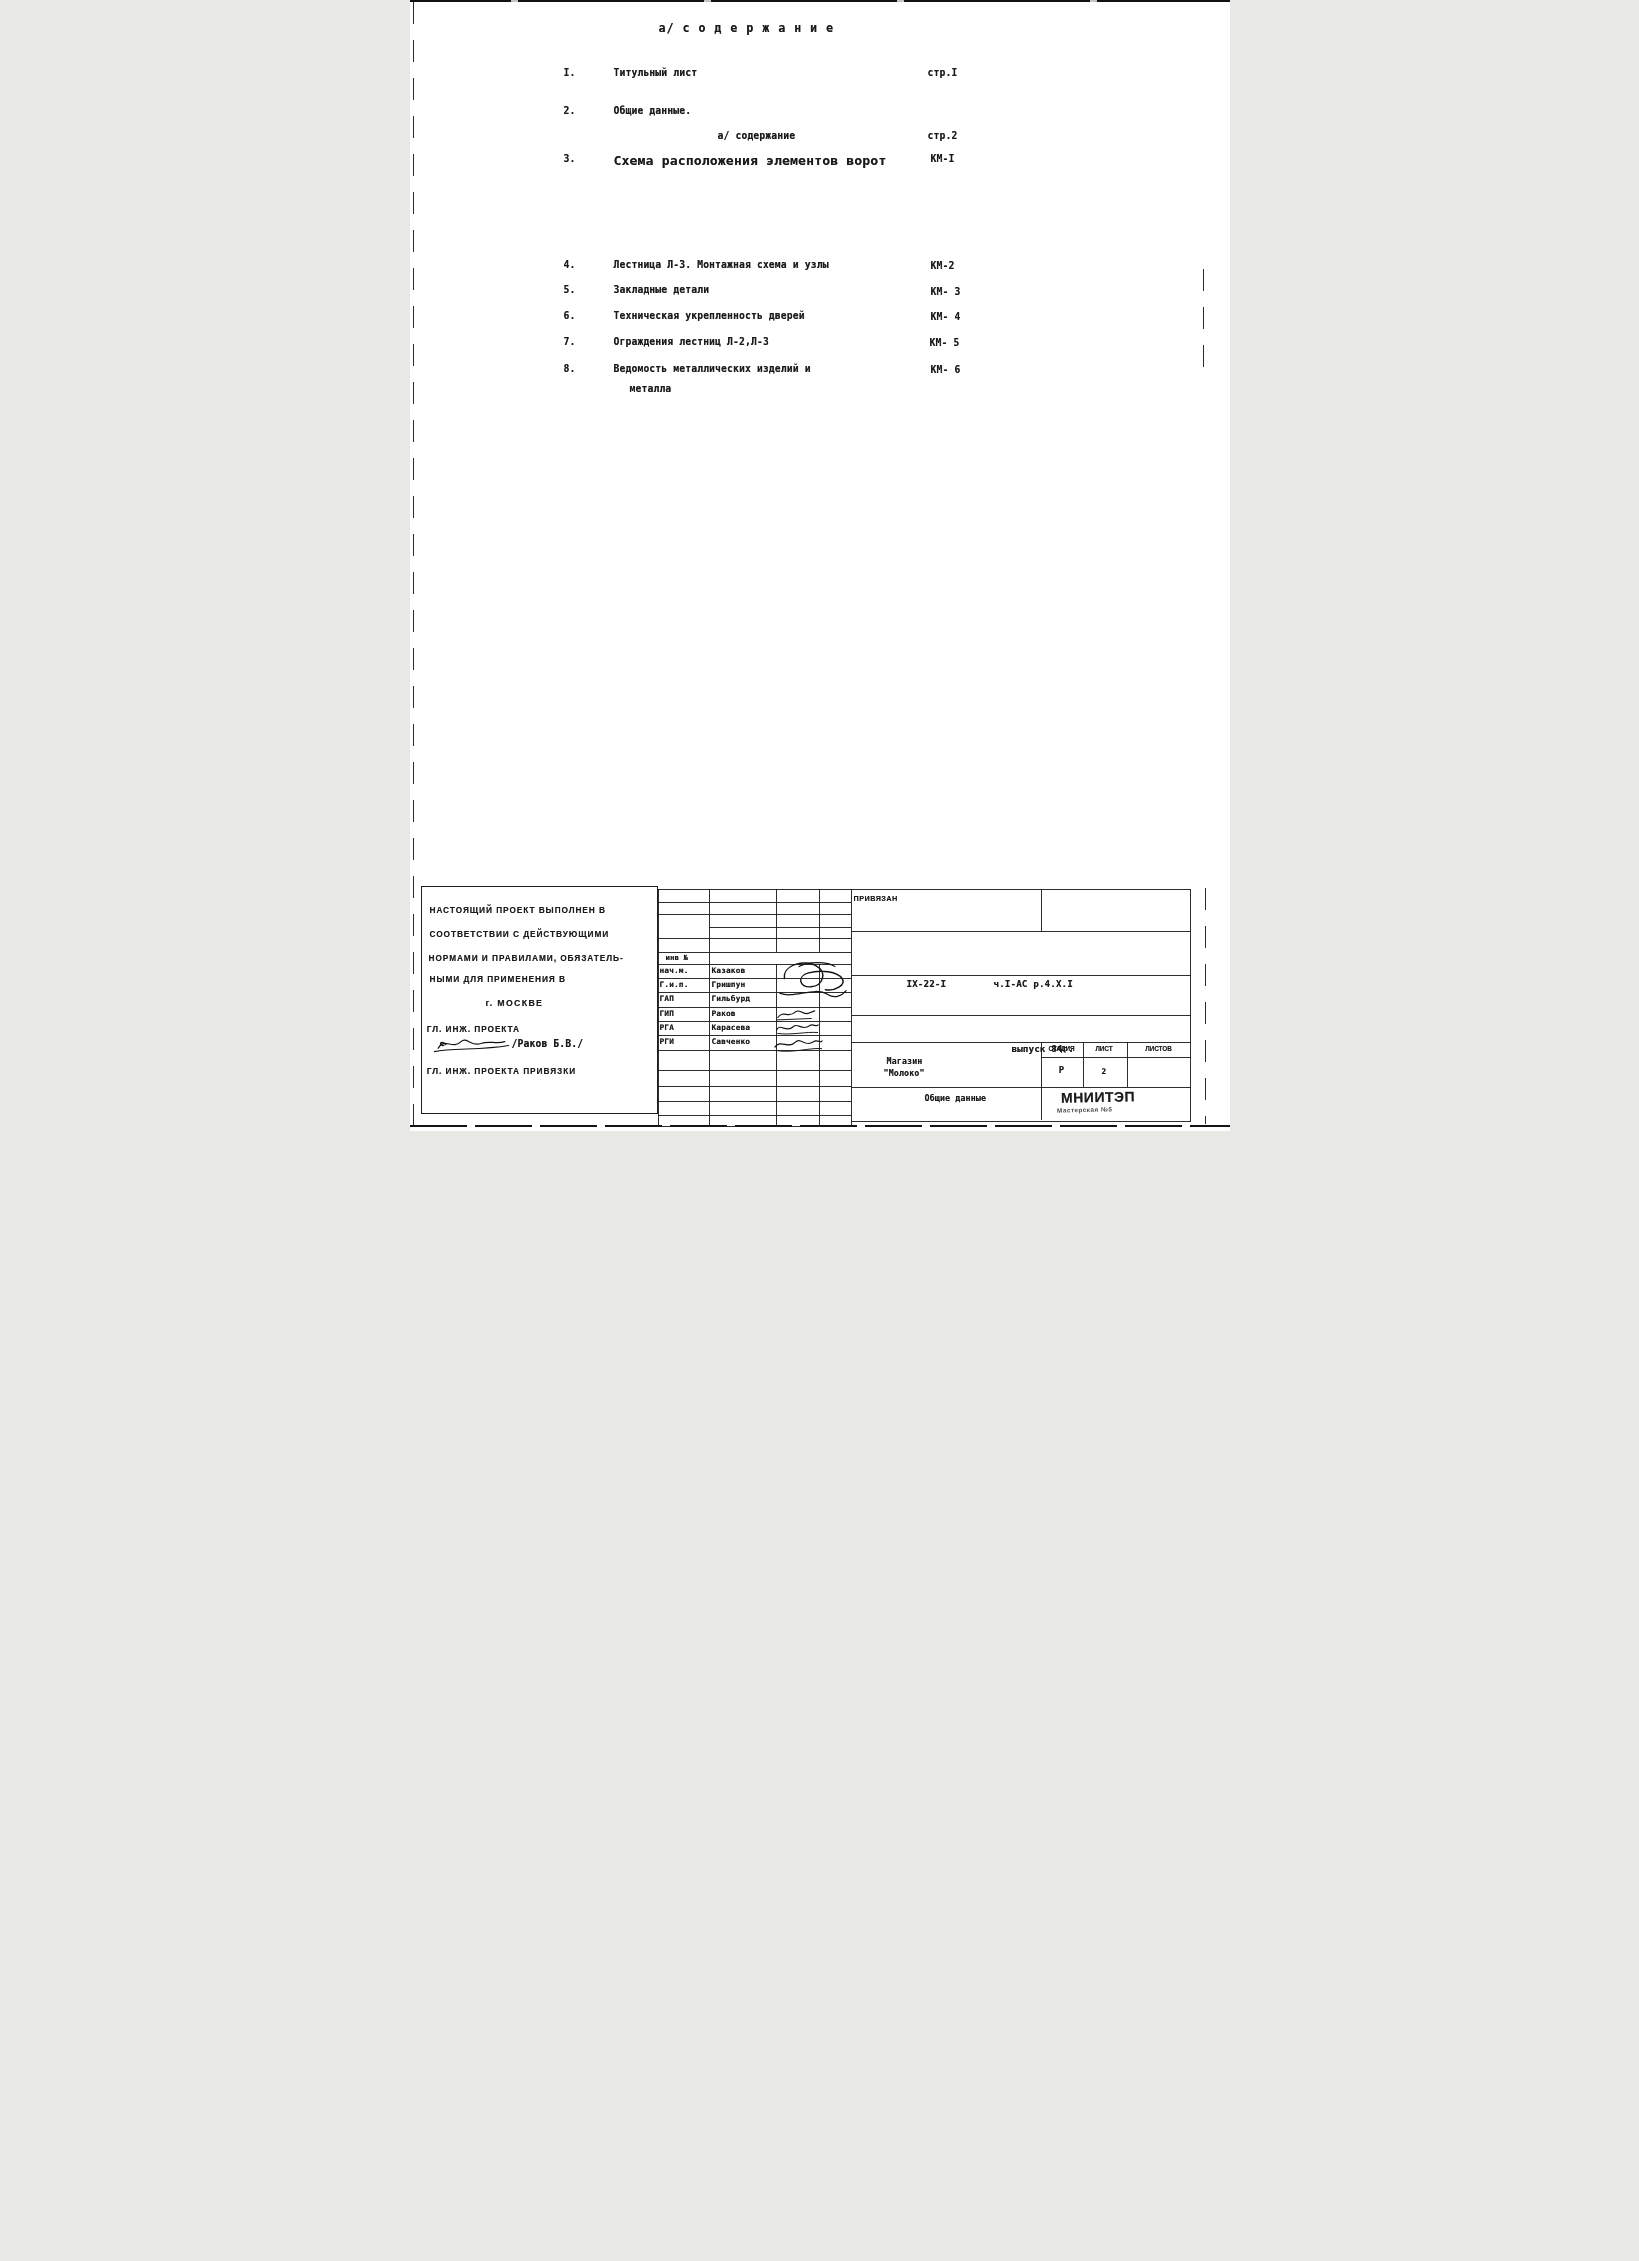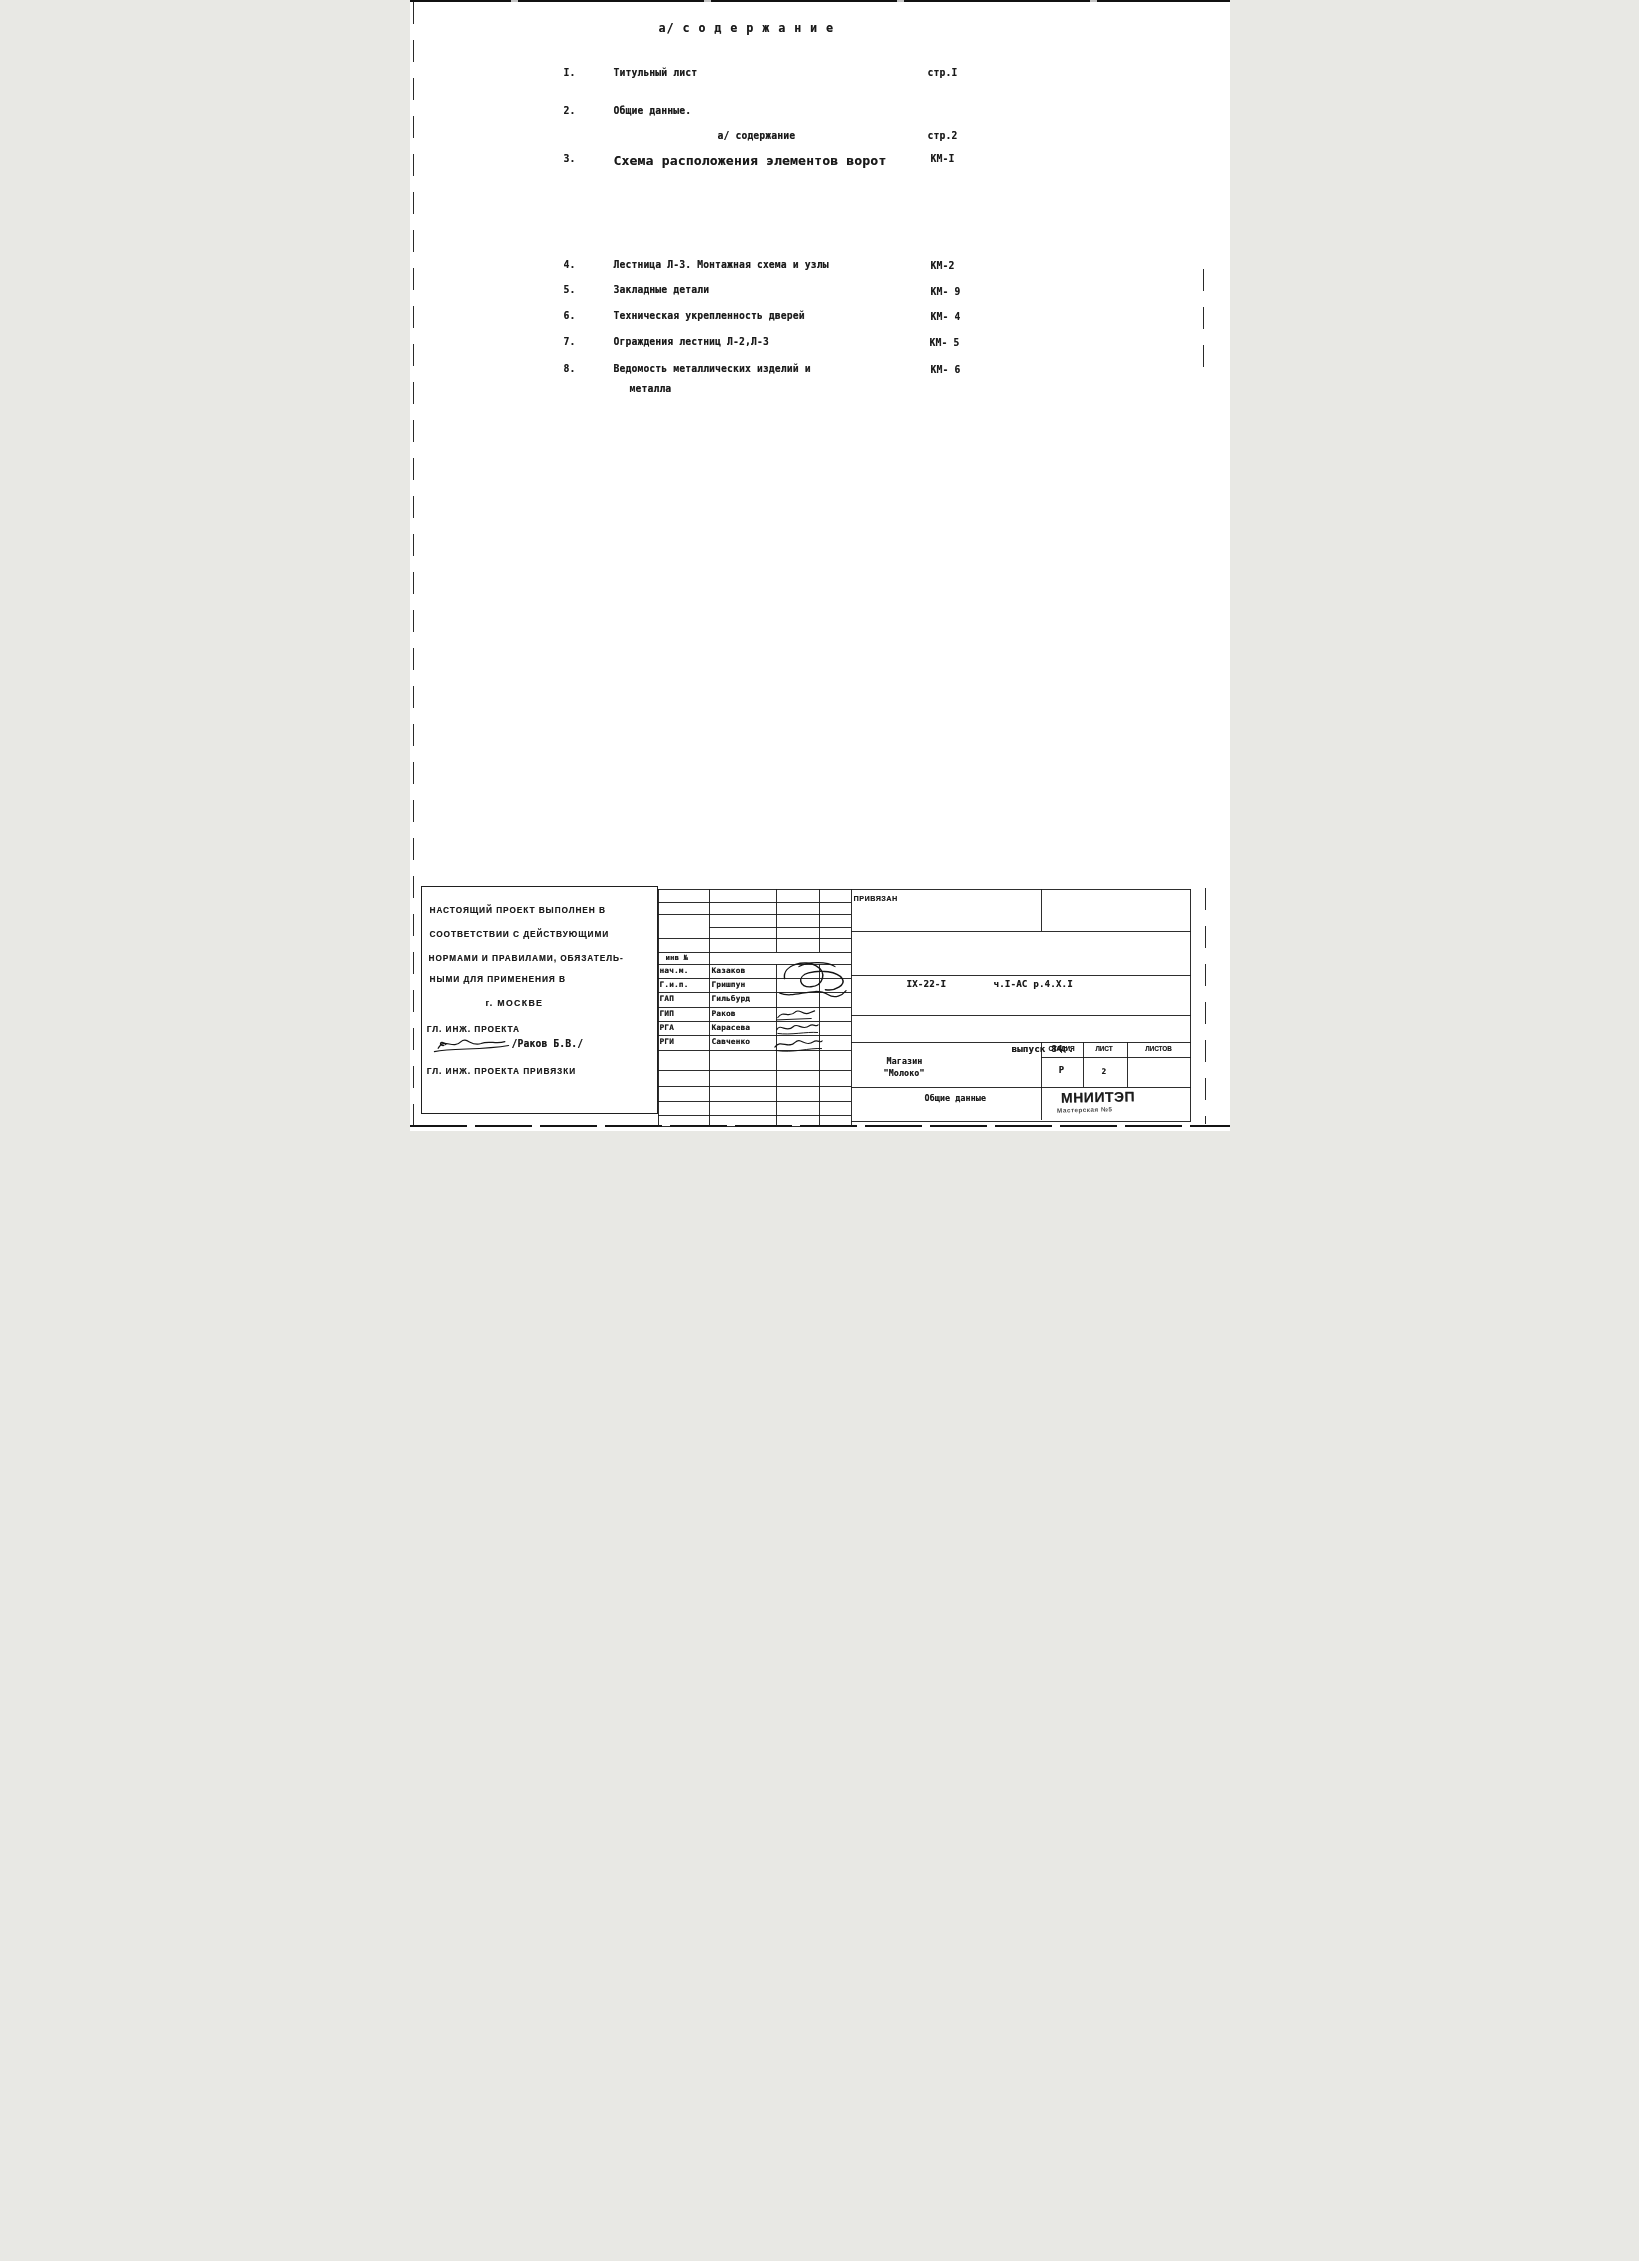--- a/index.html
+++ b/index.html
@@ -48,21 +48,21 @@
   <div class="tw" style="left:154px;top:153px;font-size:9.6px;">3.</div>
   <div class="tw" style="left:204px;top:153px;font-size:13px;">Схема расположения элементов ворот</div>
   <div class="tw" style="left:521px;top:153px;font-size:9.6px;">КМ-I</div>
 
   <div class="tw" style="left:154px;top:259px;font-size:9.6px;">4.</div>
   <div class="tw" style="left:204px;top:259px;font-size:9.6px;">Лестница Л-3. Монтажная схема и узлы</div>
   <div class="tw" style="left:521px;top:260px;font-size:9.6px;">КМ-2</div>
 
   <div class="tw" style="left:154px;top:284px;font-size:9.6px;">5.</div>
   <div class="tw" style="left:204px;top:284px;font-size:9.6px;">Закладные детали</div>
-  <div class="tw" style="left:521px;top:286px;font-size:9.6px;">КМ- 9</div>
+  <div class="tw" style="left:521px;top:286px;font-size:9.6px;">КМ- 3</div>
 
   <div class="tw" style="left:154px;top:310px;font-size:9.6px;">6.</div>
   <div class="tw" style="left:204px;top:310px;font-size:9.6px;">Техническая укрепленность дверей</div>
   <div class="tw" style="left:521px;top:311px;font-size:9.6px;">КМ- 4</div>
 
   <div class="tw" style="left:154px;top:336px;font-size:9.6px;">7.</div>
   <div class="tw" style="left:204px;top:336px;font-size:9.6px;">Ограждения лестниц  Л-2,Л-3</div>
   <div class="tw" style="left:520px;top:337px;font-size:9.6px;">КМ- 5</div>
 
   <div class="tw" style="left:154px;top:363px;font-size:9.6px;">8.</div>

